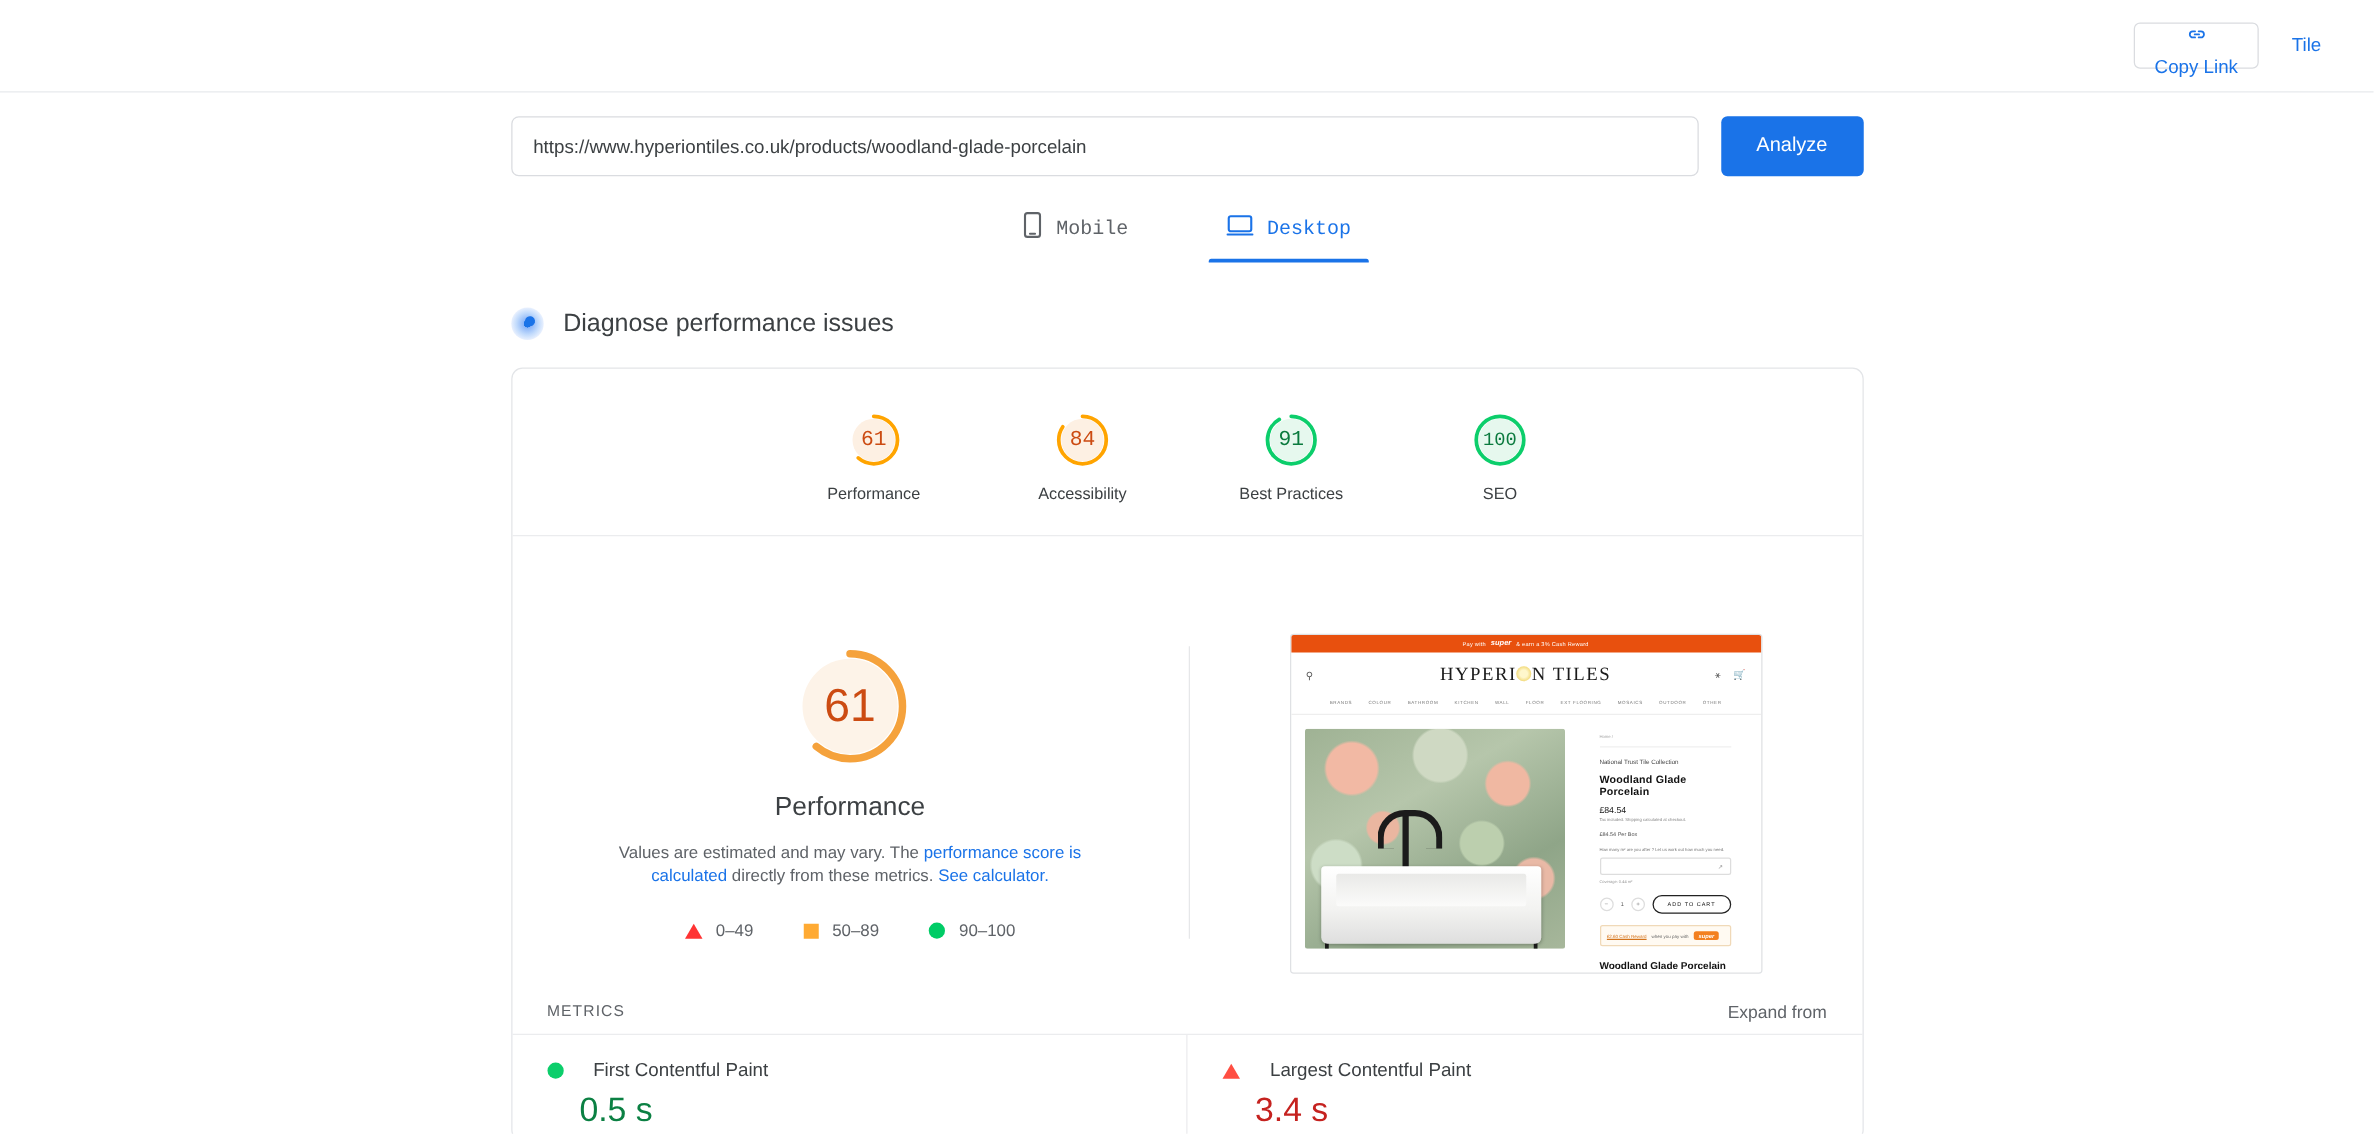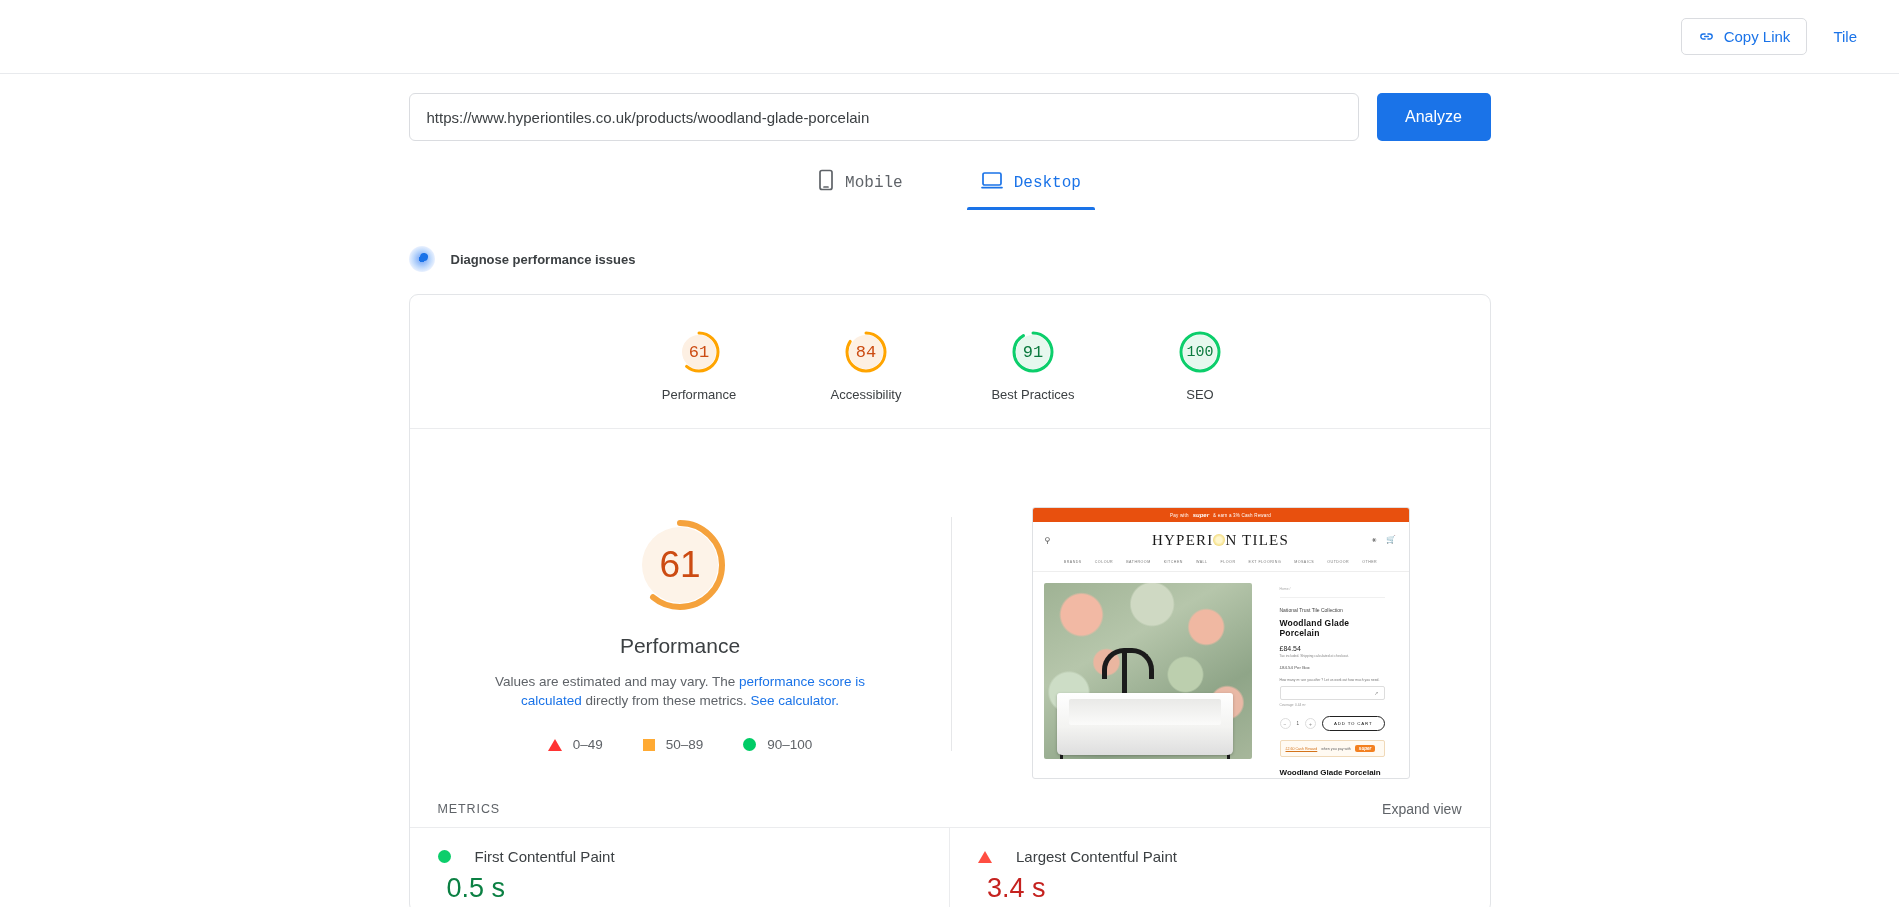--- a/index.html
+++ b/index.html
@@ -49,20 +49,21 @@
     gap: 9px;
     border: 1px solid #dadce0;
     border-radius: 5px;
     height: 37px;
     padding: 0 16px;
     background: #fff;
     color: #1a73e8;
     font-size: 15px;
     cursor: pointer;
     font-family: "Liberation Sans", sans-serif;
+    flex-direction: column;
   }
   .copy-link-btn svg { display: block; }
   .docs-link {
     color: #1a73e8;
     font-size: 15px;
     text-decoration: none;
     cursor: pointer;
   }
 
   
@@ -147,21 +148,21 @@
   }
   .diagnose-icon::after {
     content: "";
     position: absolute;
     left: 11px; top: 7px;
     width: 8px; height: 8px;
     background: #1a73e8;
     border-radius: 50% 50% 50% 0;
     transform: rotate(12deg);
   }
-  .diagnose-label { font-size: 13px; color: #3c4043; font-weight: bold; }
+  .diagnose-label { font-size: 20px; color: #3c4043; }
 
   
   .report-card {
     width: 1082px;
     margin: 22px auto 0 auto;
     border: 1px solid #e3e5e8;
     border-radius: 9px;
     background: #fff;
   }
 
@@ -444,21 +445,21 @@
   }
   .metric-col + .metric-col { border-left: 1px solid #ebecee; }
   .metric-head {
     display: flex;
     align-items: center;
     gap: 24px;
   }
   .metric-name { font-size: 15px; color: #3c4043; }
   .metric-value {
     margin-top: 8px;
-    margin-left: 9px;
+    margin-left: 26px;
     font-size: 27px;
   }
   .dot-green { width: 13px; height: 13px; border-radius: 50%; background: #0cce6b; flex:none; }
   .tri-red {
     width: 0; height: 0; flex:none;
     border-left: 7px solid transparent;
     border-right: 7px solid transparent;
     border-bottom: 12px solid #ff4e42;
   }
 </style>
@@ -661,21 +662,21 @@
             </div>
           </div>
 
         </div>
       </div>
 
     </div>
 
     <div class="metrics-head">
       <span class="metrics-title">METRICS</span>
-      <span class="expand-view">Expand view</span>
+      <span class="expand-view">Expand from</span>
     </div>
 
     <div class="metrics-grid">
       <div class="metric-col">
         <div class="metric-head">
           <span class="dot-green"></span>
           <span class="metric-name">First Contentful Paint</span>
         </div>
         <div class="metric-value" style="color:#0b8043">0.5 s</div>
       </div>

